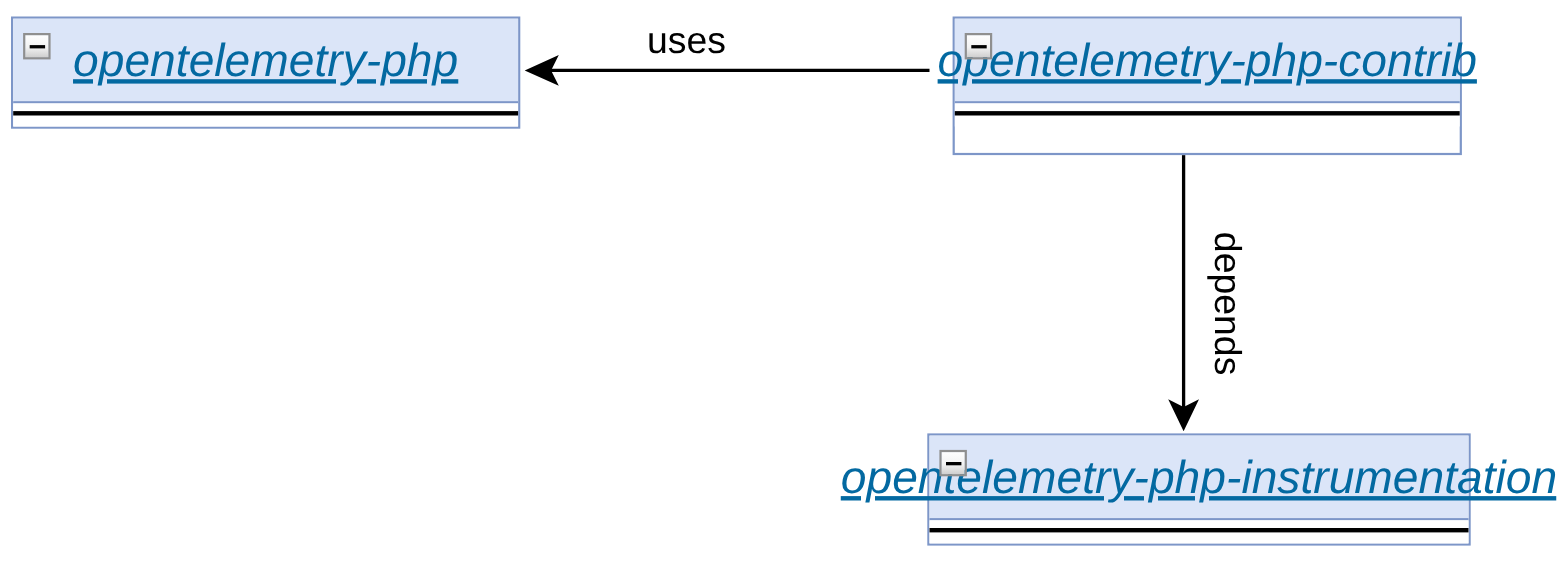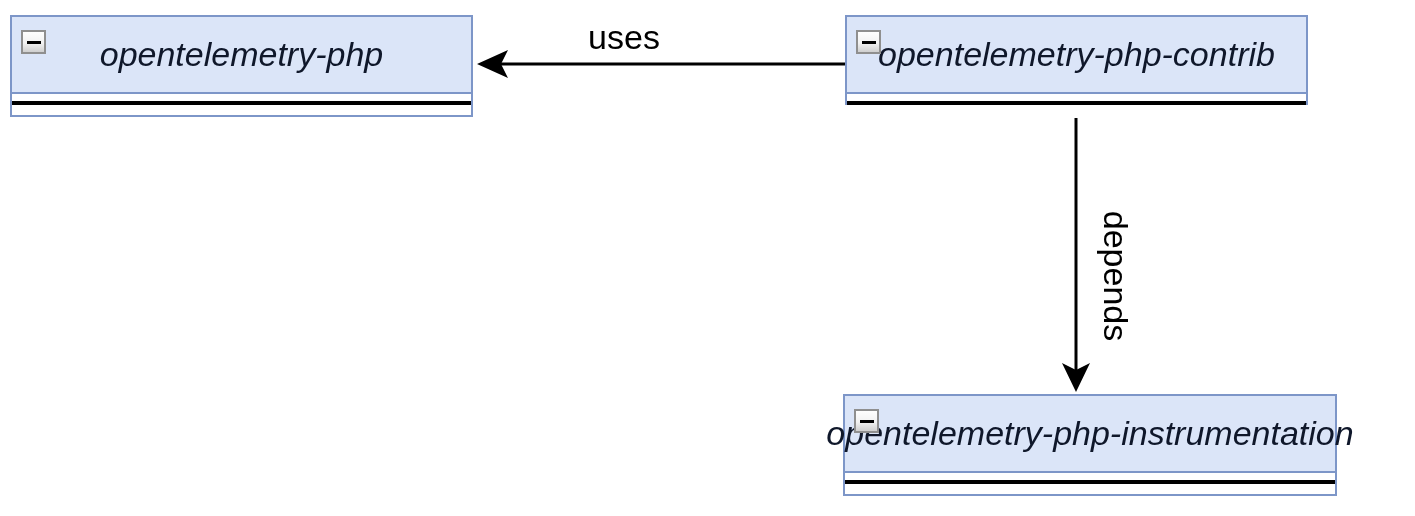--- a/index.html
+++ b/index.html
@@ -28,24 +28,25 @@
     box-sizing: border-box;
     height: 77px;
     background: #dbe5f8;
     border-bottom: 2px solid #7d96c8;
     display: flex;
     align-items: center;
     justify-content: center;
   }
   .node-label {
     font-style: italic;
-    font-size: 34px;
-    color: #0f172a;
+    font-size: 42px;
+    color: #0369a1;
     white-space: nowrap;
     z-index: 1;
+    text-decoration: underline;
   }
   .node-compartments {
     position: relative;
     height: 21px;
     background: #ffffff;
   }
   .node-divider {
     position: absolute;
     left: 0;
     right: 0;
@@ -69,21 +70,21 @@
     cursor: pointer;
   }
   .collapse-btn .minus-bar {
     width: 14px;
     height: 3px;
     background: #000000;
   }
 
   
   .node-php            { left: 10px;  top: 15px;  width: 463px; height: 102px; }
-  .node-contrib        { left: 845px; top: 15px;  width: 463px; height: 90px; }
+  .node-contrib        { left: 866px; top: 15px;  width: 463px; height: 126px; }
   .node-instrumentation{ left: 843px; top: 394px; width: 494px; height: 102px; }
 
   
   .edges-svg {
     position: absolute;
     left: 0;
     top: 0;
     width: 1415px;
     height: 516px;
     pointer-events: none;

